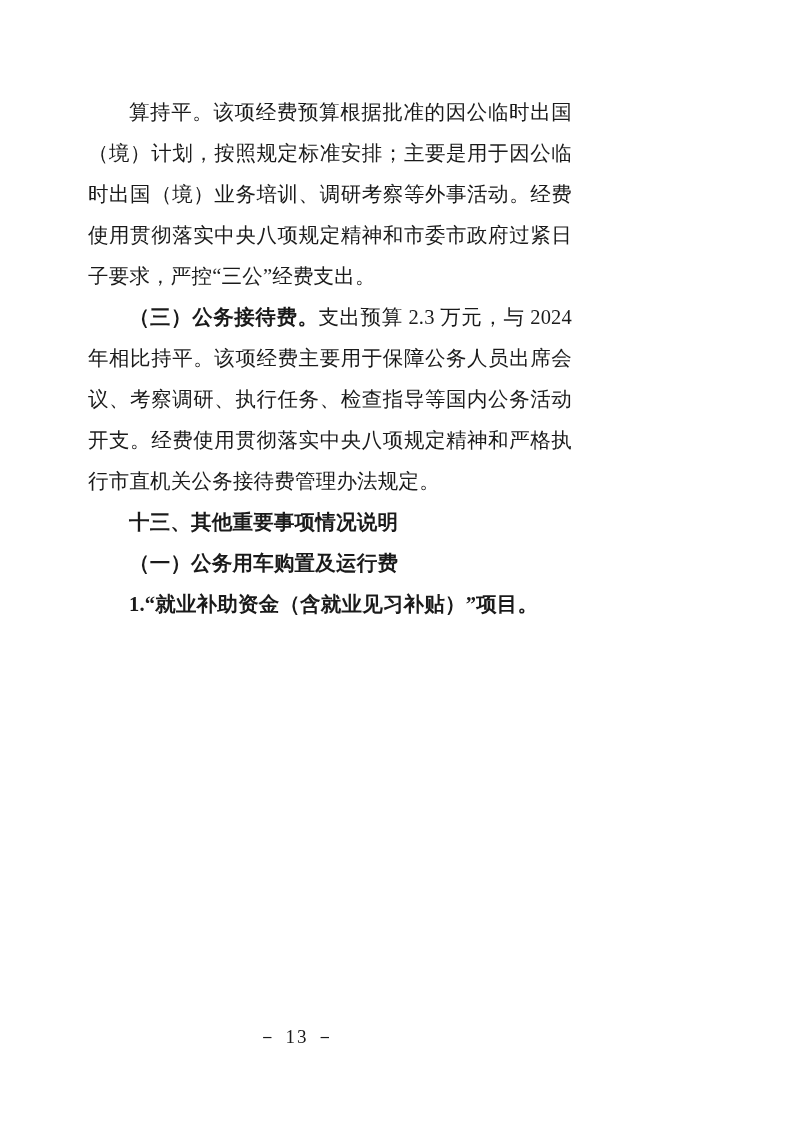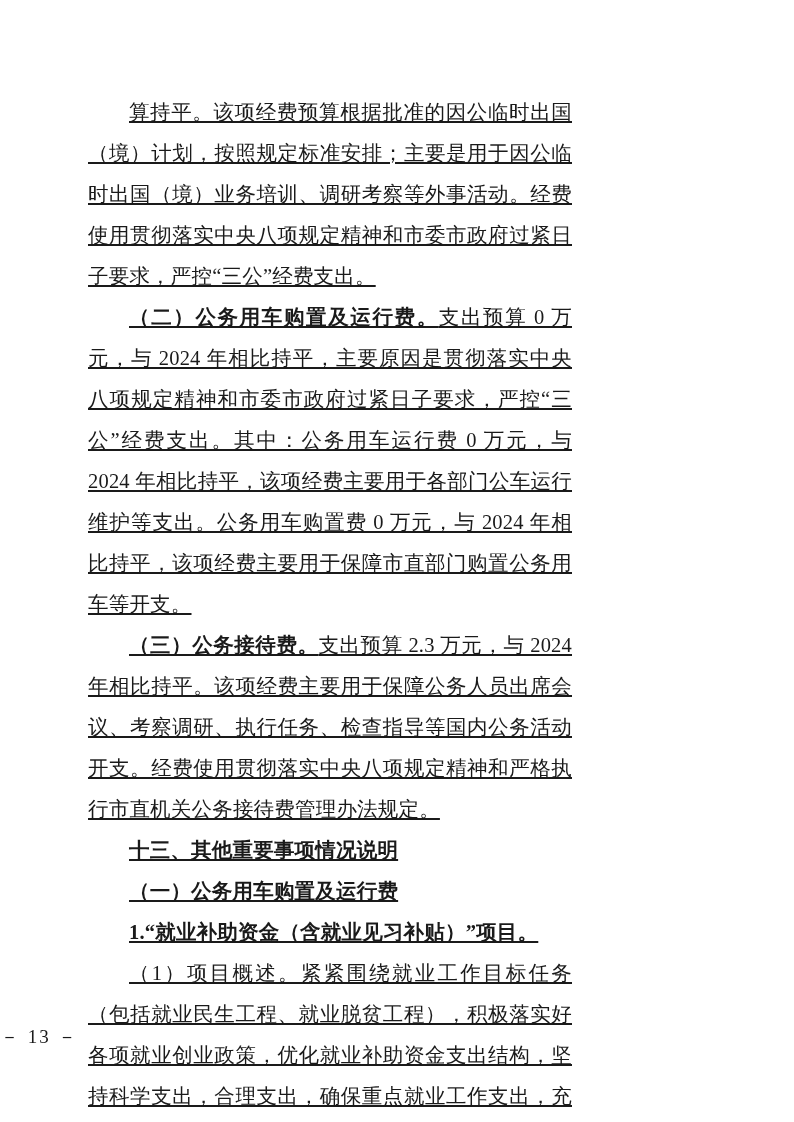--- a/index.html
+++ b/index.html
@@ -14,21 +14,20 @@
     color: #1a1a1a;
     position: relative;
     overflow: hidden;
   }
   .page {
     box-sizing: border-box;
     width: 660px;
     height: 1122px;
     padding: 92px 88px 60px 88px;
     position: relative;
-    text-decoration: underline;
   }
   .doc-body {
     font-size: 20.5px;
     line-height: 41px;
     text-align: justify;
     text-justify: inter-ideograph;
     letter-spacing: 0.2px;
   }
   p {
     margin: 0;
@@ -41,46 +40,45 @@
   }
   .heading {
     font-weight: bold;
     text-indent: 2em;
   }
   .page-number {
     position: absolute;
     left: 0;
     right: 88px;
     bottom: 72px;
-    text-align: left;
+    text-align: center;
     font-size: 19px;
     font-family: "Liberation Serif", "DejaVu Serif", serif;
     color: #1a1a1a;
     letter-spacing: 2px;
+    padding-left: 22px;
   }
 </style>
 </head>
 <body>
 
 <div class="page">
 
   <div class="doc-body">
 
     <p class="indent"><span>算持平。该项经费预算根据批准的因公临时出国（境）计划，按照规定标准安排；主要是用于因公临时出国（境）业务培训、调研考察等外事活动。经费使用贯彻落实中央八项规定精神和市委市政府过紧日子要求，严控“三公”经费支出。</span></p>
 
-    <p class="indent"><span class="b">（二）公务用车购置及运行费。</span><span>支出预算 0 万元，与 2024 年相比持平，主要原因是贯彻落实中央八项规定精神和市委市政府过紧日子要求，严控“三公”经费支出。其中：公务用车运行费 0 万元，与 2024 年相比持平，该项经费主要用于各部门公车运行维护等支出。公务用车购置费 0 万元，与 2024 年相比持平，该项经费主要用于保障市直部门购置公务用车等开支。</span></p>
 
     <p class="indent"><span class="b">（三）公务接待费。</span><span>支出预算 2.3 万元，与 2024 年相比持平。该项经费主要用于保障公务人员出席会议、考察调研、执行任务、检查指导等国内公务活动开支。经费使用贯彻落实中央八项规定精神和严格执行市直机关公务接待费管理办法规定。</span></p>
 
     <p class="heading"><span>十三、其他重要事项情况说明</span></p>
 
     <p class="heading"><span>（一）公务用车购置及运行费</span></p>
 
     <p class="heading"><span>1.“就业补助资金（含就业见习补贴）”项目。</span></p>
 
-    <p class="indent"><span>（1）项目概述。紧紧围绕就业工作目标任务（包括就业民生工程、就业脱贫工程），积极落实好各项就业创业政策，优化就业补助资金支出结构，坚持科学支出，合理支出，确保重点就业工作支出，充分发挥就业补助资金使用效益。</span></p>
 
 
   </div>
 
   <div class="page-number">－ 13 －</div>
 
 </div>
 
 </body></html>

